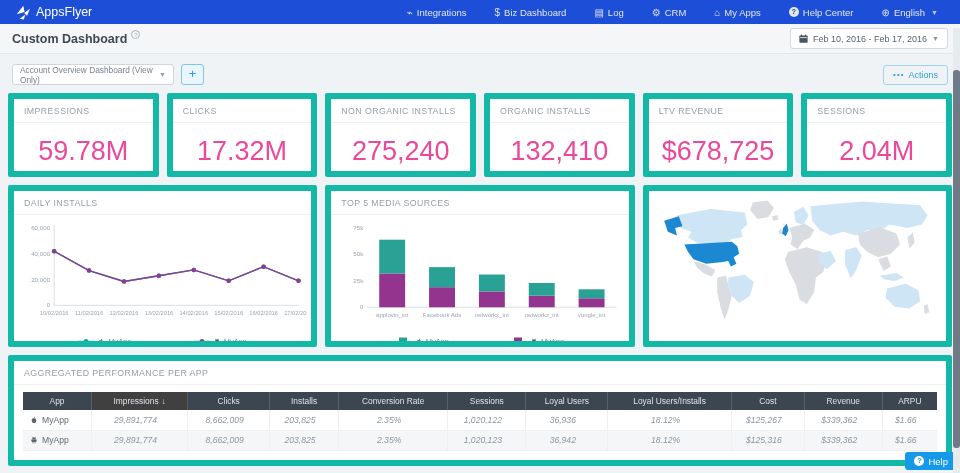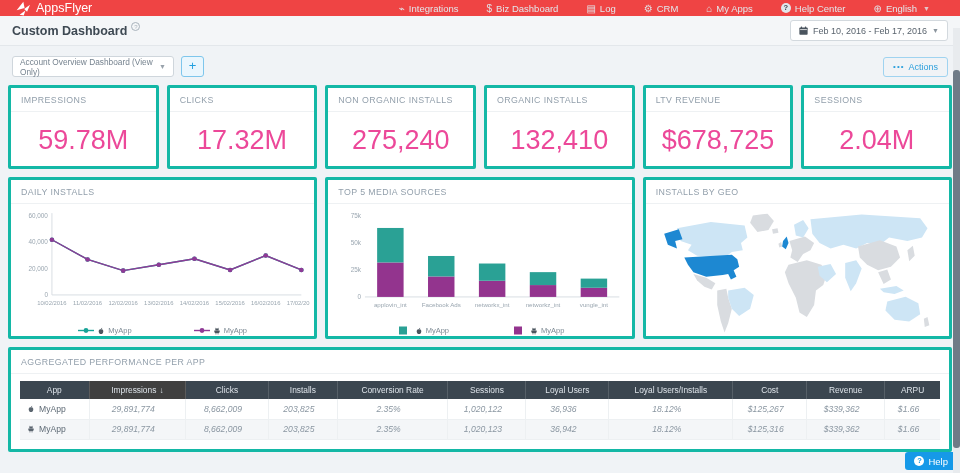--- a/index.html
+++ b/index.html
@@ -1,20 +1,20 @@
 <!DOCTYPE html>
 <html><head>
 <meta charset="utf-8">
 <style>
   * { box-sizing: border-box; margin: 0; padding: 0; }
   html,body { width:960px; height:473px; overflow:hidden; }
   body { position:relative; background:#f0f3f6; font-family:"Liberation Sans",sans-serif; }
 
   
-  .navbar { height:16px; background:#ef4444; display:flex; align-items:center; padding:0 16px 0 14px; }
+  .navbar { height:24px; background:#1d4ed8; display:flex; align-items:center; padding:0 8px 0 14px; }
   .brand { display:flex; align-items:center; gap:5px; color:#fff; font-size:12.5px; cursor:pointer; }
   .brand svg { display:block; }
   .nav-items { margin-left:auto; display:flex; align-items:center; }
   .nav-item { color:#e2e7eb; font-size:9.5px; padding:0 14px; height:28px; display:flex; align-items:center; gap:4px; cursor:pointer; white-space:nowrap; }
   .nav-ico { font-size:10px; opacity:.95; }
   .circ-q { display:inline-block; width:10px; height:10px; border-radius:50%; background:#e2e7eb; color:#3b4650; font-size:7.5px; font-weight:700; line-height:10px; text-align:center; }
   .chev { font-size:7px; opacity:.8; margin-left:2px; }
 
   
   .page-header { height:30px; background:#f4f6f8; border-bottom:1px solid #e3e7eb; display:flex; align-items:center; padding:0 12px; }
@@ -25,21 +25,21 @@
 
   
   .toolbar { display:flex; align-items:center; padding:10px 12px 4px; }
   .select-box { width:162px; height:21px; background:#fff; border:1px solid #cfd6dc; border-radius:3px; font-size:8.3px; color:#76838f; display:flex; align-items:center; justify-content:flex-end; padding:0 7px; cursor:pointer; }
   .select-box .chev2 { font-size:7px; color:#98a2ab; }
   .add-btn { width:23px; height:21px; margin-left:7px; background:#eaf6fd; border:1px solid #7ec6ec; border-radius:3px; color:#209fdf; font-size:13px; line-height:18px; text-align:center; cursor:pointer; }
   .actions-btn { margin-left:auto; height:20px; border:1px solid #9fd3f0; border-radius:3px; color:#2da0dc; font-size:9px; padding:0 9px; display:flex; align-items:center; gap:4px; background:transparent; cursor:pointer; }
   .actions-btn .dots { font-size:8px; letter-spacing:1px; margin-top:-1px; }
 
   
-  .card { background:#fff; border:3px solid #14b8a6; border-radius:2px; }
+  .card { background:#fff; border:6px solid #14b8a6; border-radius:2px; }
   .card-title { font-size:8.8px; color:#929fab; letter-spacing:.4px; padding:7px 10px 6px; border-bottom:1px solid #eef1f3; }
 
   .kpi-row { display:flex; gap:8px; margin:4px 8px 0; }
   .kpi-card { flex:1; height:84px; }
   .kpi-value { text-align:center; font-size:27px; font-weight:300; color:#ec4899; padding-top:13px; }
 
   .charts-row { display:flex; gap:8px; margin:8px 8px 0; }
   .chart-card { flex:1; height:162px; overflow:hidden; }
   .chart-body { padding:3px 4px 0; }
   .legend { display:flex; justify-content:center; gap:62px; font-size:7.5px; color:#7d8a94; margin-top:1px; }
@@ -294,21 +294,20 @@
             <svg class="picon" viewBox="0 0 16 16" style="fill: rgb(76, 86, 95);">
               <use href="#i-android" xlink:href="#i-android"></use>
             </svg>
             <span>MyApp</span>
           </span>
         </div>
     </div>
   </div>
 
   <div class="card chart-card">
-    <div class="card-title">INSTALLS BY GEO</div>
     <div class="chart-body" style="padding:6px 8px 0;">
       <svg id="geo-map" width="100%" height="128" viewBox="0 0 300 140" preserveAspectRatio="xMidYMid meet">
         <path class="geo-none" d="M101,6 L117,4 L124,12 L118,22 L106,24 L98,14 Z" fill="#d9dce0"></path>
         <path class="geo-med" d="M18,20 L55,13 L92,17 L95,30 L88,36 L90,44 L78,46 L70,52 L40,50 L30,44 L34,38 L22,34 Z" fill="#cde5f5"></path>
         <path class="geo-high" d="M4,26 L20,21 L24,32 L16,34 L18,42 L8,38 Z" fill="#1d88d2"></path>
         <path class="geo-high" d="M26,52 L78,49 L84,54 L86,62 L80,66 L83,73 L77,76 L74,70 L68,71 L50,73 L36,68 L30,60 Z" fill="#1d88d2"></path>
         <path class="geo-none" d="M36,70 L50,74 L60,80 L56,87 L48,84 L40,77 Z" fill="#d9dce0"></path>
         <path class="geo-none" d="M62,88 L72,86 L74,96 L78,108 L74,124 L70,134 L66,122 L62,104 Z" fill="#d9dce0"></path>
         <path class="geo-med" d="M74,88 L92,85 L102,93 L98,108 L86,116 L78,108 L74,96 Z" fill="#cde5f5"></path>
         <path class="geo-none" d="M122,21 L128,20 L129,25 L123,26 Z" fill="#d9dce0"></path>

